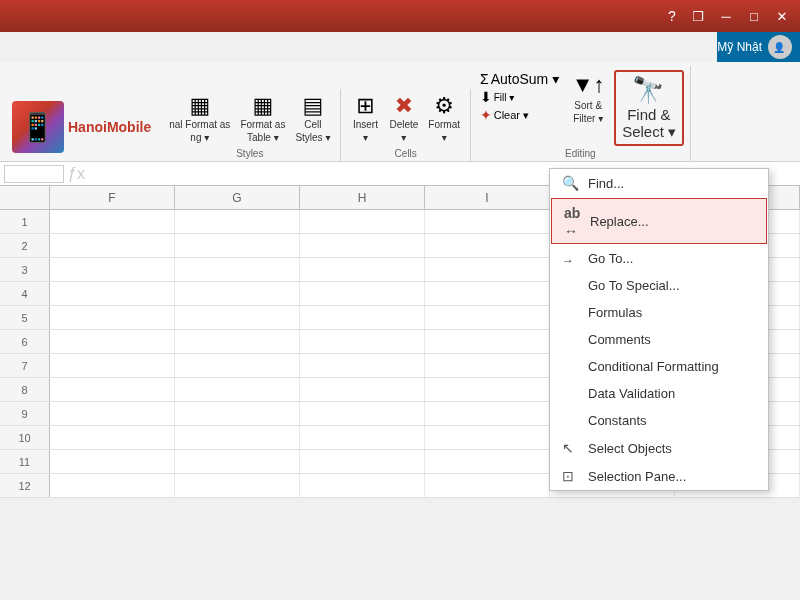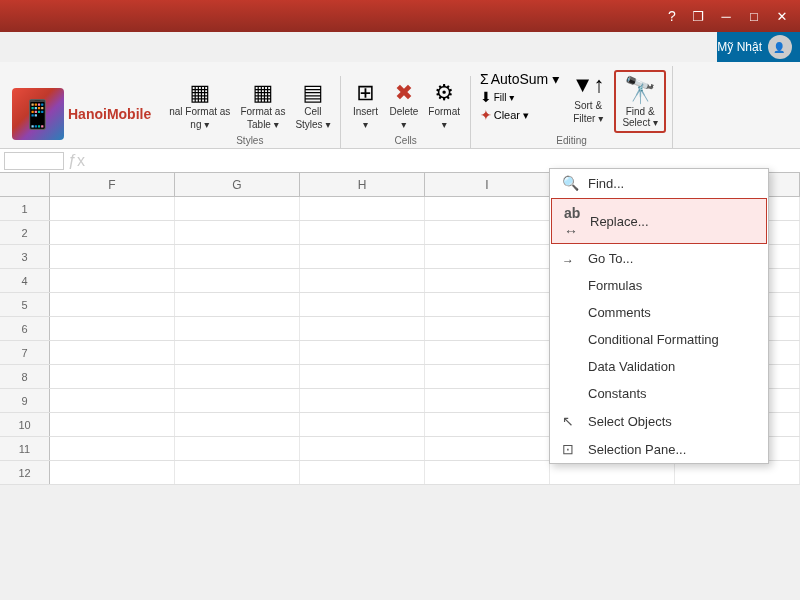--- a/index.html
+++ b/index.html
@@ -167,21 +167,21 @@
       flex-direction: column;
       align-items: center;
       padding: 3px 6px;
       cursor: pointer;
       border-radius: 3px;
       border: 2px solid #c0392b;
       background: transparent;
       font-family: inherit;
       min-width: 52px;
     }
-    .find-select-btn .rb-label { font-size: 10px; color: #333; }
+    .find-select-btn .rb-label { font-size: 15px; color: #333; }
 
     
     .v-group {
       display: flex;
       flex-direction: column;
       gap: 1px;
     }
 
     
     .spreadsheet {
@@ -548,20 +548,24 @@
   <div class="menu-item highlighted">
     <span class="menu-icon" style="font-size:14px;font-weight:bold;">ab<br>↔</span>
     <span>Replace...</span>
   </div>
   <div class="menu-item">
     <span class="menu-icon menu-arrow">→</span>
     <span>Go To...</span>
   </div>
   <div class="menu-item">
     <span class="menu-icon"></span>
+    <span>Go To Special...</span>
+  </div>
+  <div class="menu-item">
+    <span class="menu-icon"></span>
     <span>Formulas</span>
   </div>
   <div class="menu-item">
     <span class="menu-icon"></span>
     <span>Comments</span>
   </div>
   <div class="menu-item">
     <span class="menu-icon"></span>
     <span>Conditional Formatting</span>
   </div>

